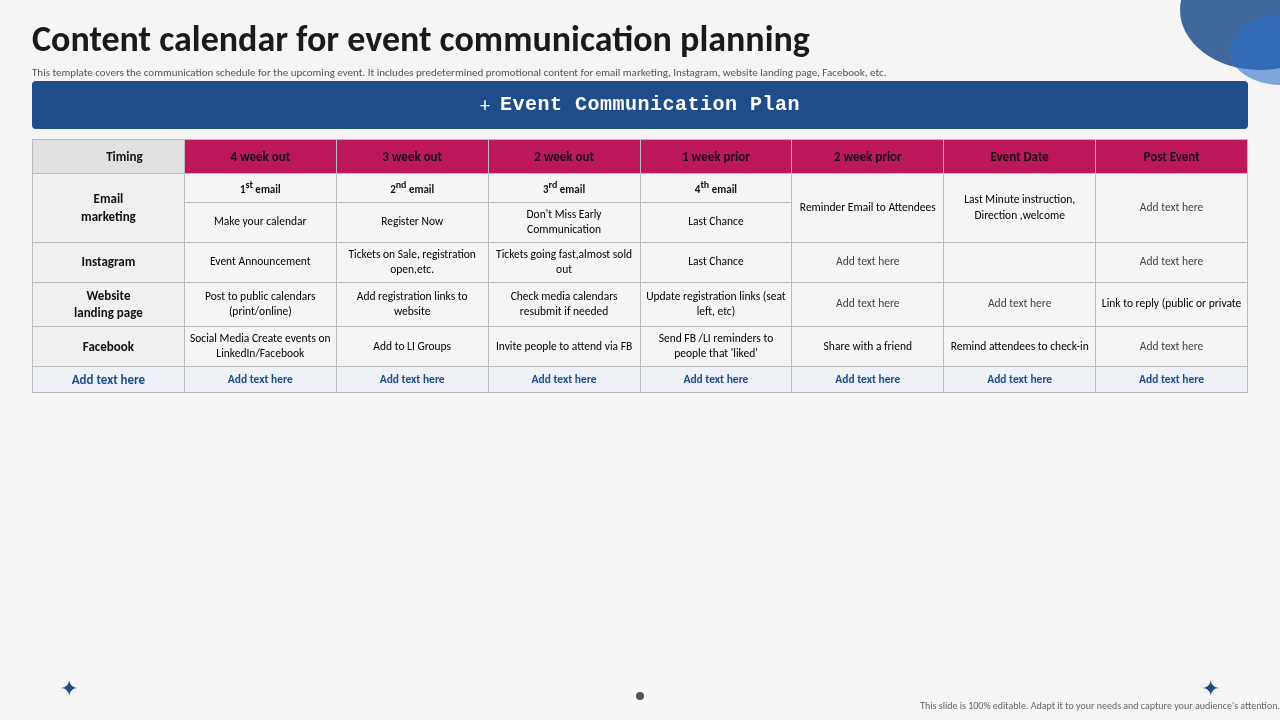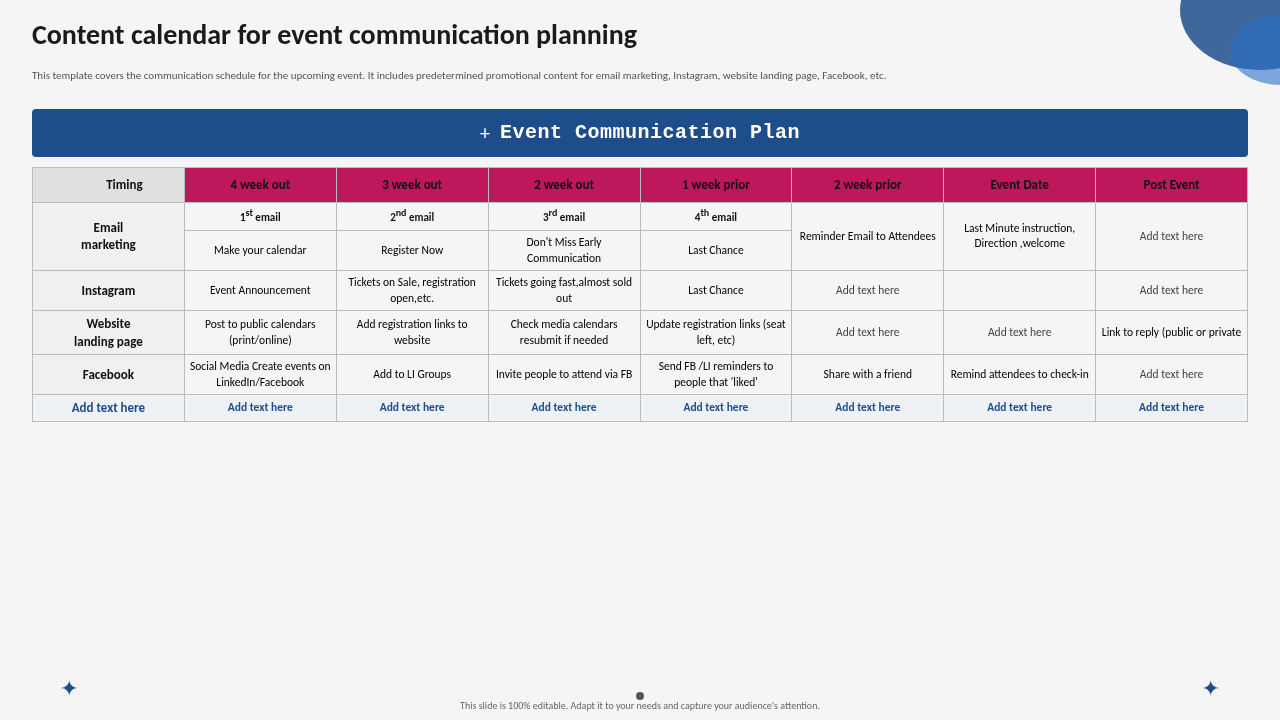--- a/index.html
+++ b/index.html
@@ -31,31 +31,31 @@
       z-index: 10;
     }
     .corner-top-right svg {
       position: absolute;
       top: 0;
       right: 0;
     }
 
     
     .header-title {
-      font-size: 28px;
+      font-size: 36px;
       font-weight: 700;
       color: #1a1a1a;
-      margin-bottom: 16px;
+      margin-bottom: 4px;
       line-height: 1.2;
     }
 
     .header-subtitle {
       font-size: 11px;
       color: #555;
-      margin-bottom: 26px;
+      margin-bottom: 0;
       line-height: 1.4;
     }
 
     
     .banner {
       background: #1e4d8c;
       border-radius: 4px;
       padding: 12px 20px;
       display: flex;
       align-items: center;
@@ -150,21 +150,21 @@
       font-weight: 700;
       font-size: 13px;
     }
 
     
     .footer {
       position: absolute;
       bottom: 8px;
       left: 0;
       right: 0;
-      text-align: center;
+      text-align: right;
       font-size: 10px;
       color: #666;
     }
 
     
     .star {
       color: #1e4d8c;
       font-size: 22px;
       position: absolute;
     }

